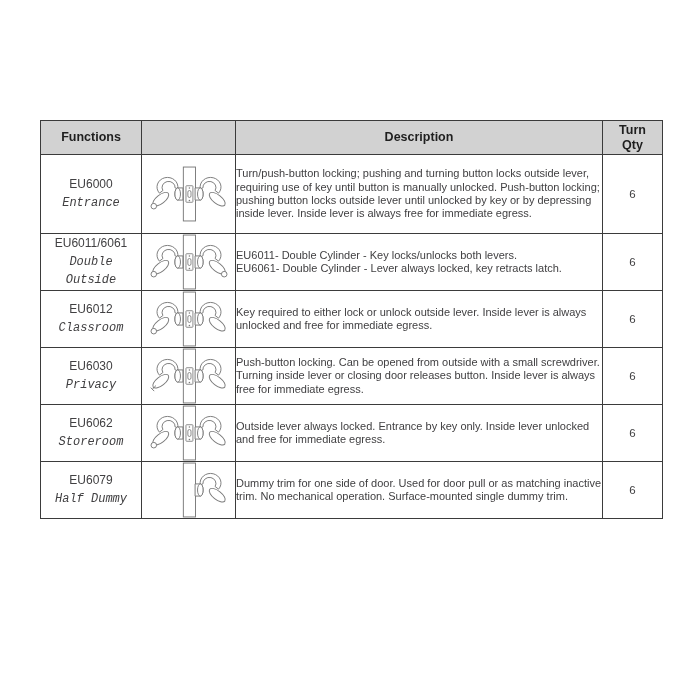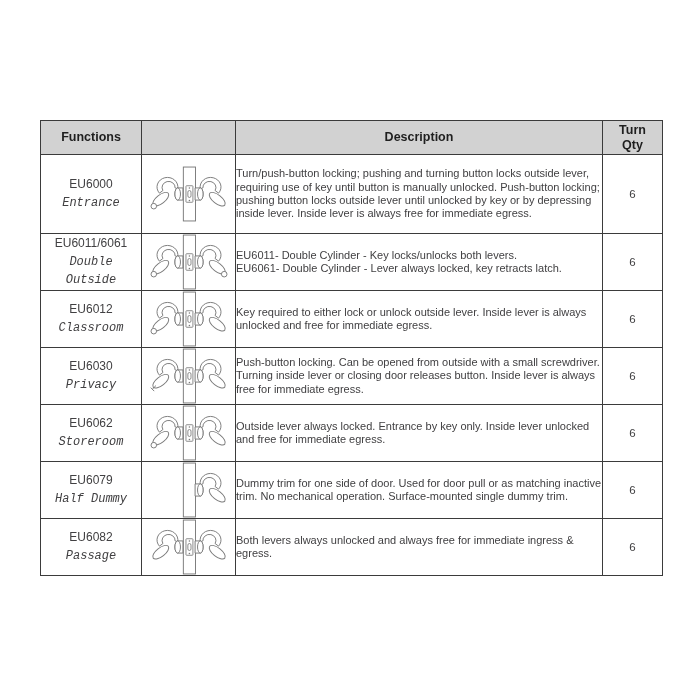--- a/index.html
+++ b/index.html
@@ -199,33 +199,15 @@
         <use href="#art-door"></use>
         <g transform="matrix(-1 0 0 1 92 0)">
               <use href="#art-half"></use>
             </g>
       </svg>
     </td>
     <td class="desc-cell">Dummy trim for one side of door. Used for door pull or as matching inactive trim. No mechanical operation. Surface-mounted single dummy trim.</td>
     <td class="qty-cell">6</td>
   </tr>
 
-  <tr style="height:47px">
-    <td class="fn-cell">
-      <div>EU6082</div>
-      <div class="fn-name">Passage</div>
-    </td>
-    <td class="img-cell">
-      <svg class="art" viewBox="0 0 92 64">
-        <use href="#art-door"></use>
-            <use href="#art-bore"></use>
-        <use href="#art-half"></use>
-        <g transform="matrix(-1 0 0 1 92 0)">
-              <use href="#art-half"></use>
-            </g>
-      </svg>
-    </td>
-    <td class="desc-cell">Both levers always unlocked and always free for immediate ingress &amp; egress.</td>
-    <td class="qty-cell">6</td>
-  </tr>
 
   </tbody>
 </table>
 
 </body></html>

